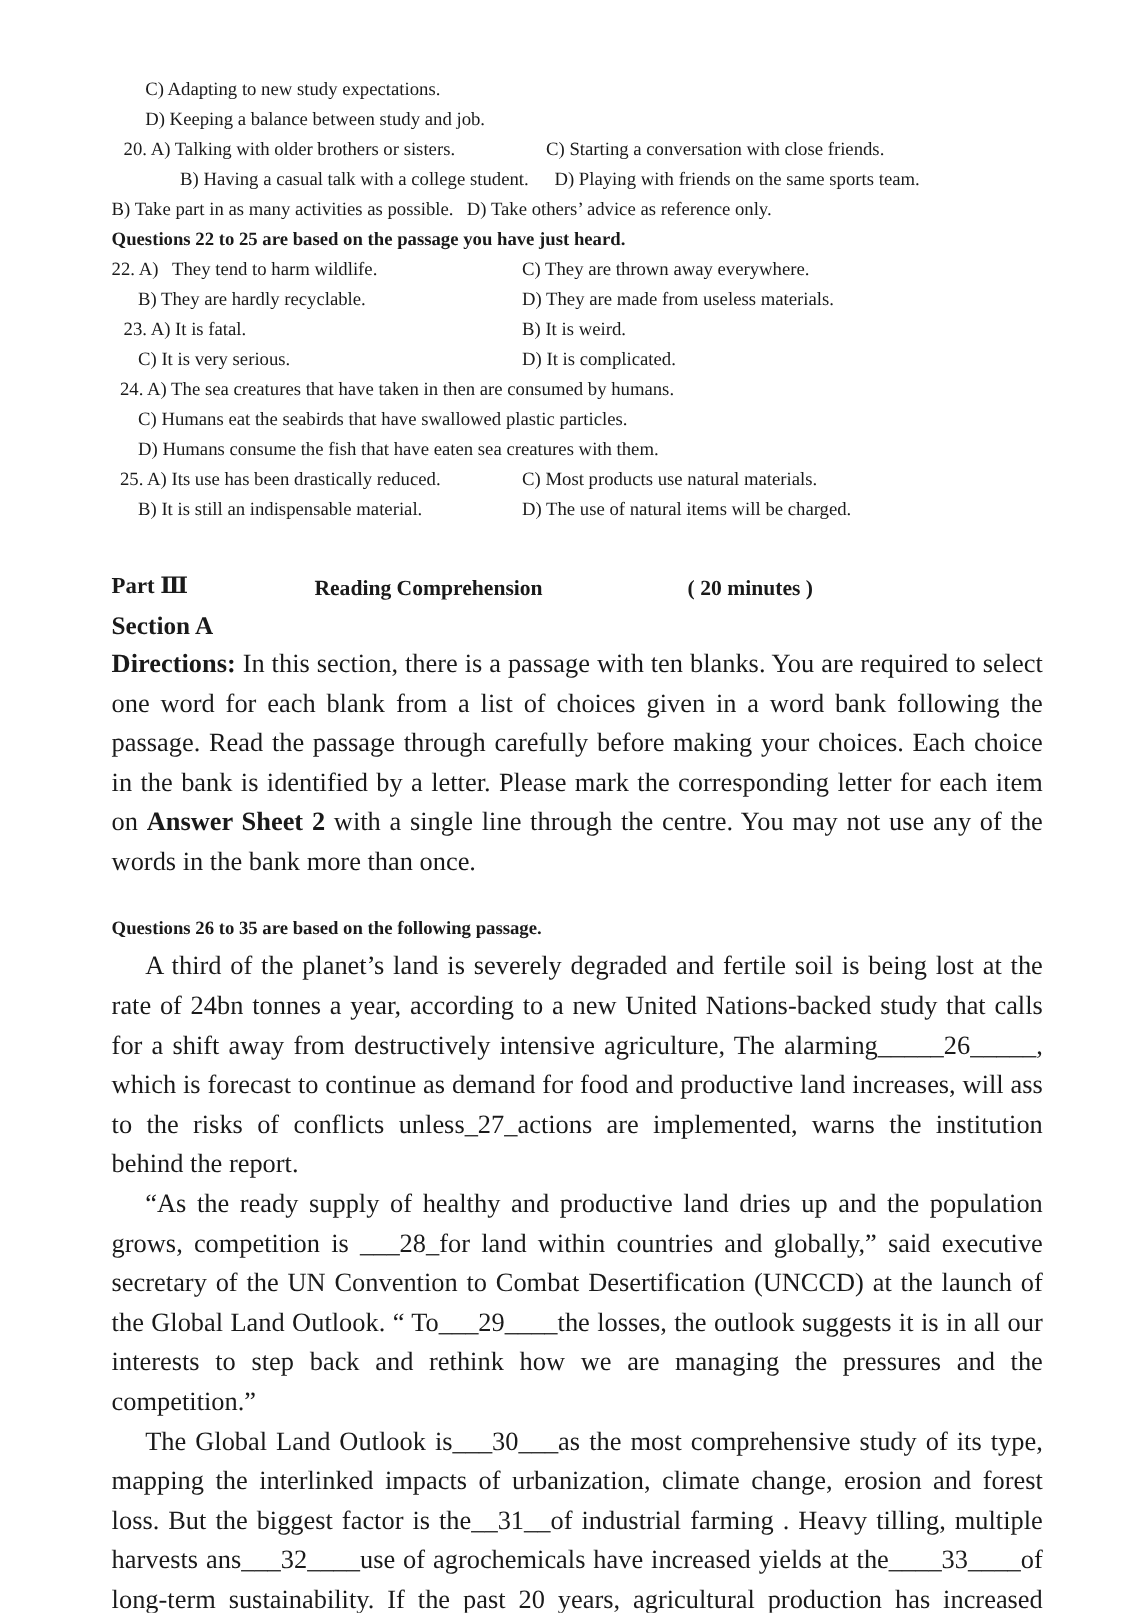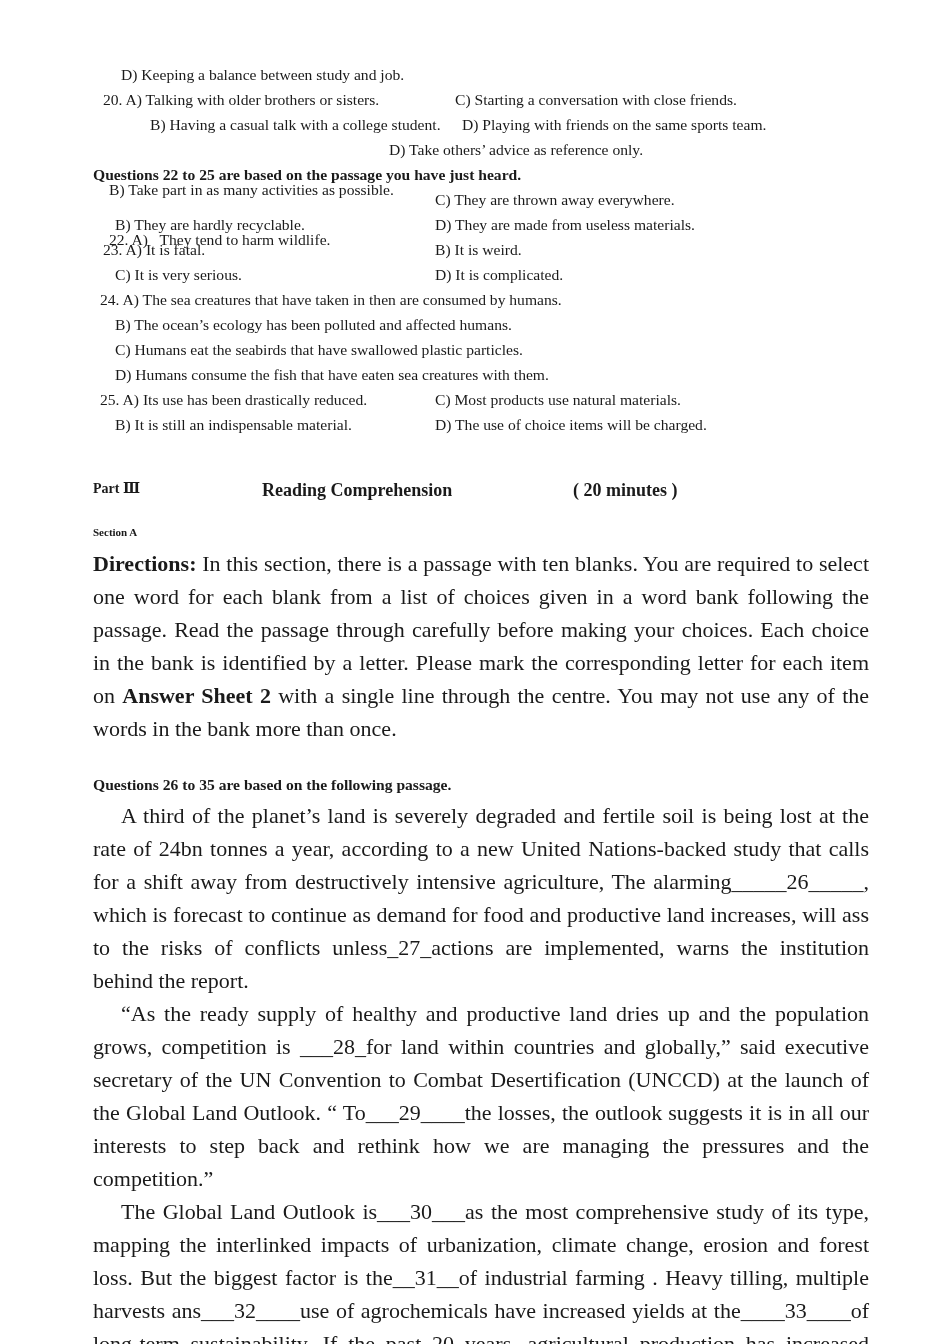--- a/index.html
+++ b/index.html
@@ -42,21 +42,21 @@
     top: 0;
     white-space: pre;
   }
   .mc-right {
     position: absolute;
     top: 0;
     white-space: pre;
   }
 
   
-  .ind-0  { left: 16px; margin-top: 40px; }
+  .ind-0  { left: 0px; }
   .ind-7  { left: 7px; }
   .ind-10 { left: 10px; }
   .ind-14 { left: 14px; }
   .ind-22 { left: 22px; }
   .ind-28 { left: 28px; }
   .ind-33 { left: 33px; margin-left: 24px; }
 
   .col-b  { left: 342px; }
   .col-c  { left: 362px; }
   .col-d  { left: 369px; }
@@ -74,43 +74,43 @@
   .part-bar {
     position: relative;
     height: 30px;
     margin-top: 38px;
     font-weight: bold;
   }
   .part-label {
     position: absolute;
     left: 0;
     top: 0;
-    font-size: 14px;
+    font-size: 19px;
     line-height: 28px;
     text-align: right;
   }
   .part-title {
     position: absolute;
     left: 169px;
     top: 1px;
     font-size: 18px;
     line-height: 28px;
   }
   .part-time {
     position: absolute;
     left: 480px;
     top: 1px;
     font-size: 18px;
     line-height: 28px;
   }
   .section-label {
-    font-size: 11px;
+    font-size: 21px;
     font-weight: bold;
     line-height: 24px;
-    margin-top: 15px;
+    margin-top: 4px;
   }
 
   
   .para {
     font-size: 22px;
     line-height: 33px;
     text-align: justify;
     text-justify: inter-word;
     margin: 0;
     hyphens: none;
@@ -131,20 +131,23 @@
   .para-last { margin-top: 0px; text-indent: 0px; }
   
 </style>
 </head>
 <body>
 
 <div class="page">
   <div class="content">
 
     <div class="mc-row">
+      <span class="mc-left ind-28">C) Adapting to new study expectations.</span>
+    </div>
+    <div class="mc-row">
       <span class="mc-left ind-28">D) Keeping a balance between study and job.</span>
     </div>
 
     <div class="mc-row">
       <span class="mc-left ind-10">20. A) Talking with older brothers or sisters.</span>
       <span class="mc-right col-c">C) Starting a conversation with close friends.</span>
     </div>
     <div class="mc-row">
       <span class="mc-left ind-33">B) Having a casual talk with a college student.</span>
       <span class="mc-right col-d">D) Playing with friends on the same sports team.</span>
@@ -172,36 +175,33 @@
     </div>
     <div class="mc-row">
       <span class="mc-left ind-22">C) It is very serious.</span>
       <span class="mc-right col-b">D) It is complicated.</span>
     </div>
 
     <div class="mc-row">
       <span class="mc-left ind-7">24. A) The sea creatures that have taken in then are consumed by humans.</span>
     </div>
     <div class="mc-row">
-      <span class="mc-left ind-22">B) The ocean’s ecology has been polluted and affected humans.</span>
-    </div>
-    <div class="mc-row">
       <span class="mc-left ind-22">C) Humans eat the seabirds that have swallowed plastic particles.</span>
     </div>
     <div class="mc-row">
       <span class="mc-left ind-22">D) Humans consume the fish that have eaten sea creatures with them.</span>
     </div>
 
     <div class="mc-row">
       <span class="mc-left ind-7">25. A) Its use has been drastically reduced.</span>
       <span class="mc-right col-b">C) Most products use natural materials.</span>
     </div>
     <div class="mc-row">
       <span class="mc-left ind-22">B) It is still an indispensable material.</span>
-      <span class="mc-right col-b">D) The use of choice items will be charged.</span>
+      <span class="mc-right col-b">D) The use of natural items will be charged.</span>
     </div>
 
     <div class="part-bar">
       <span class="part-label">Part Ⅲ</span>
       <span class="part-title">Reading Comprehension</span>
       <span class="part-time">( 20 minutes )</span>
     </div>
     <div class="section-label">Section A</div>
 
     <p class="para para-directions"><b>Directions:</b><span> In this section, there is a passage with ten blanks. You are required to select one word for each blank from a list of choices given in a word bank following the passage. Read the passage through carefully before making your choices. Each choice in the bank is identified by a letter. Please mark the corresponding letter for each item on </span><b>Answer Sheet 2</b><span> with a single line through the centre. You may not use any of the words in the bank more than once.</span></p>

